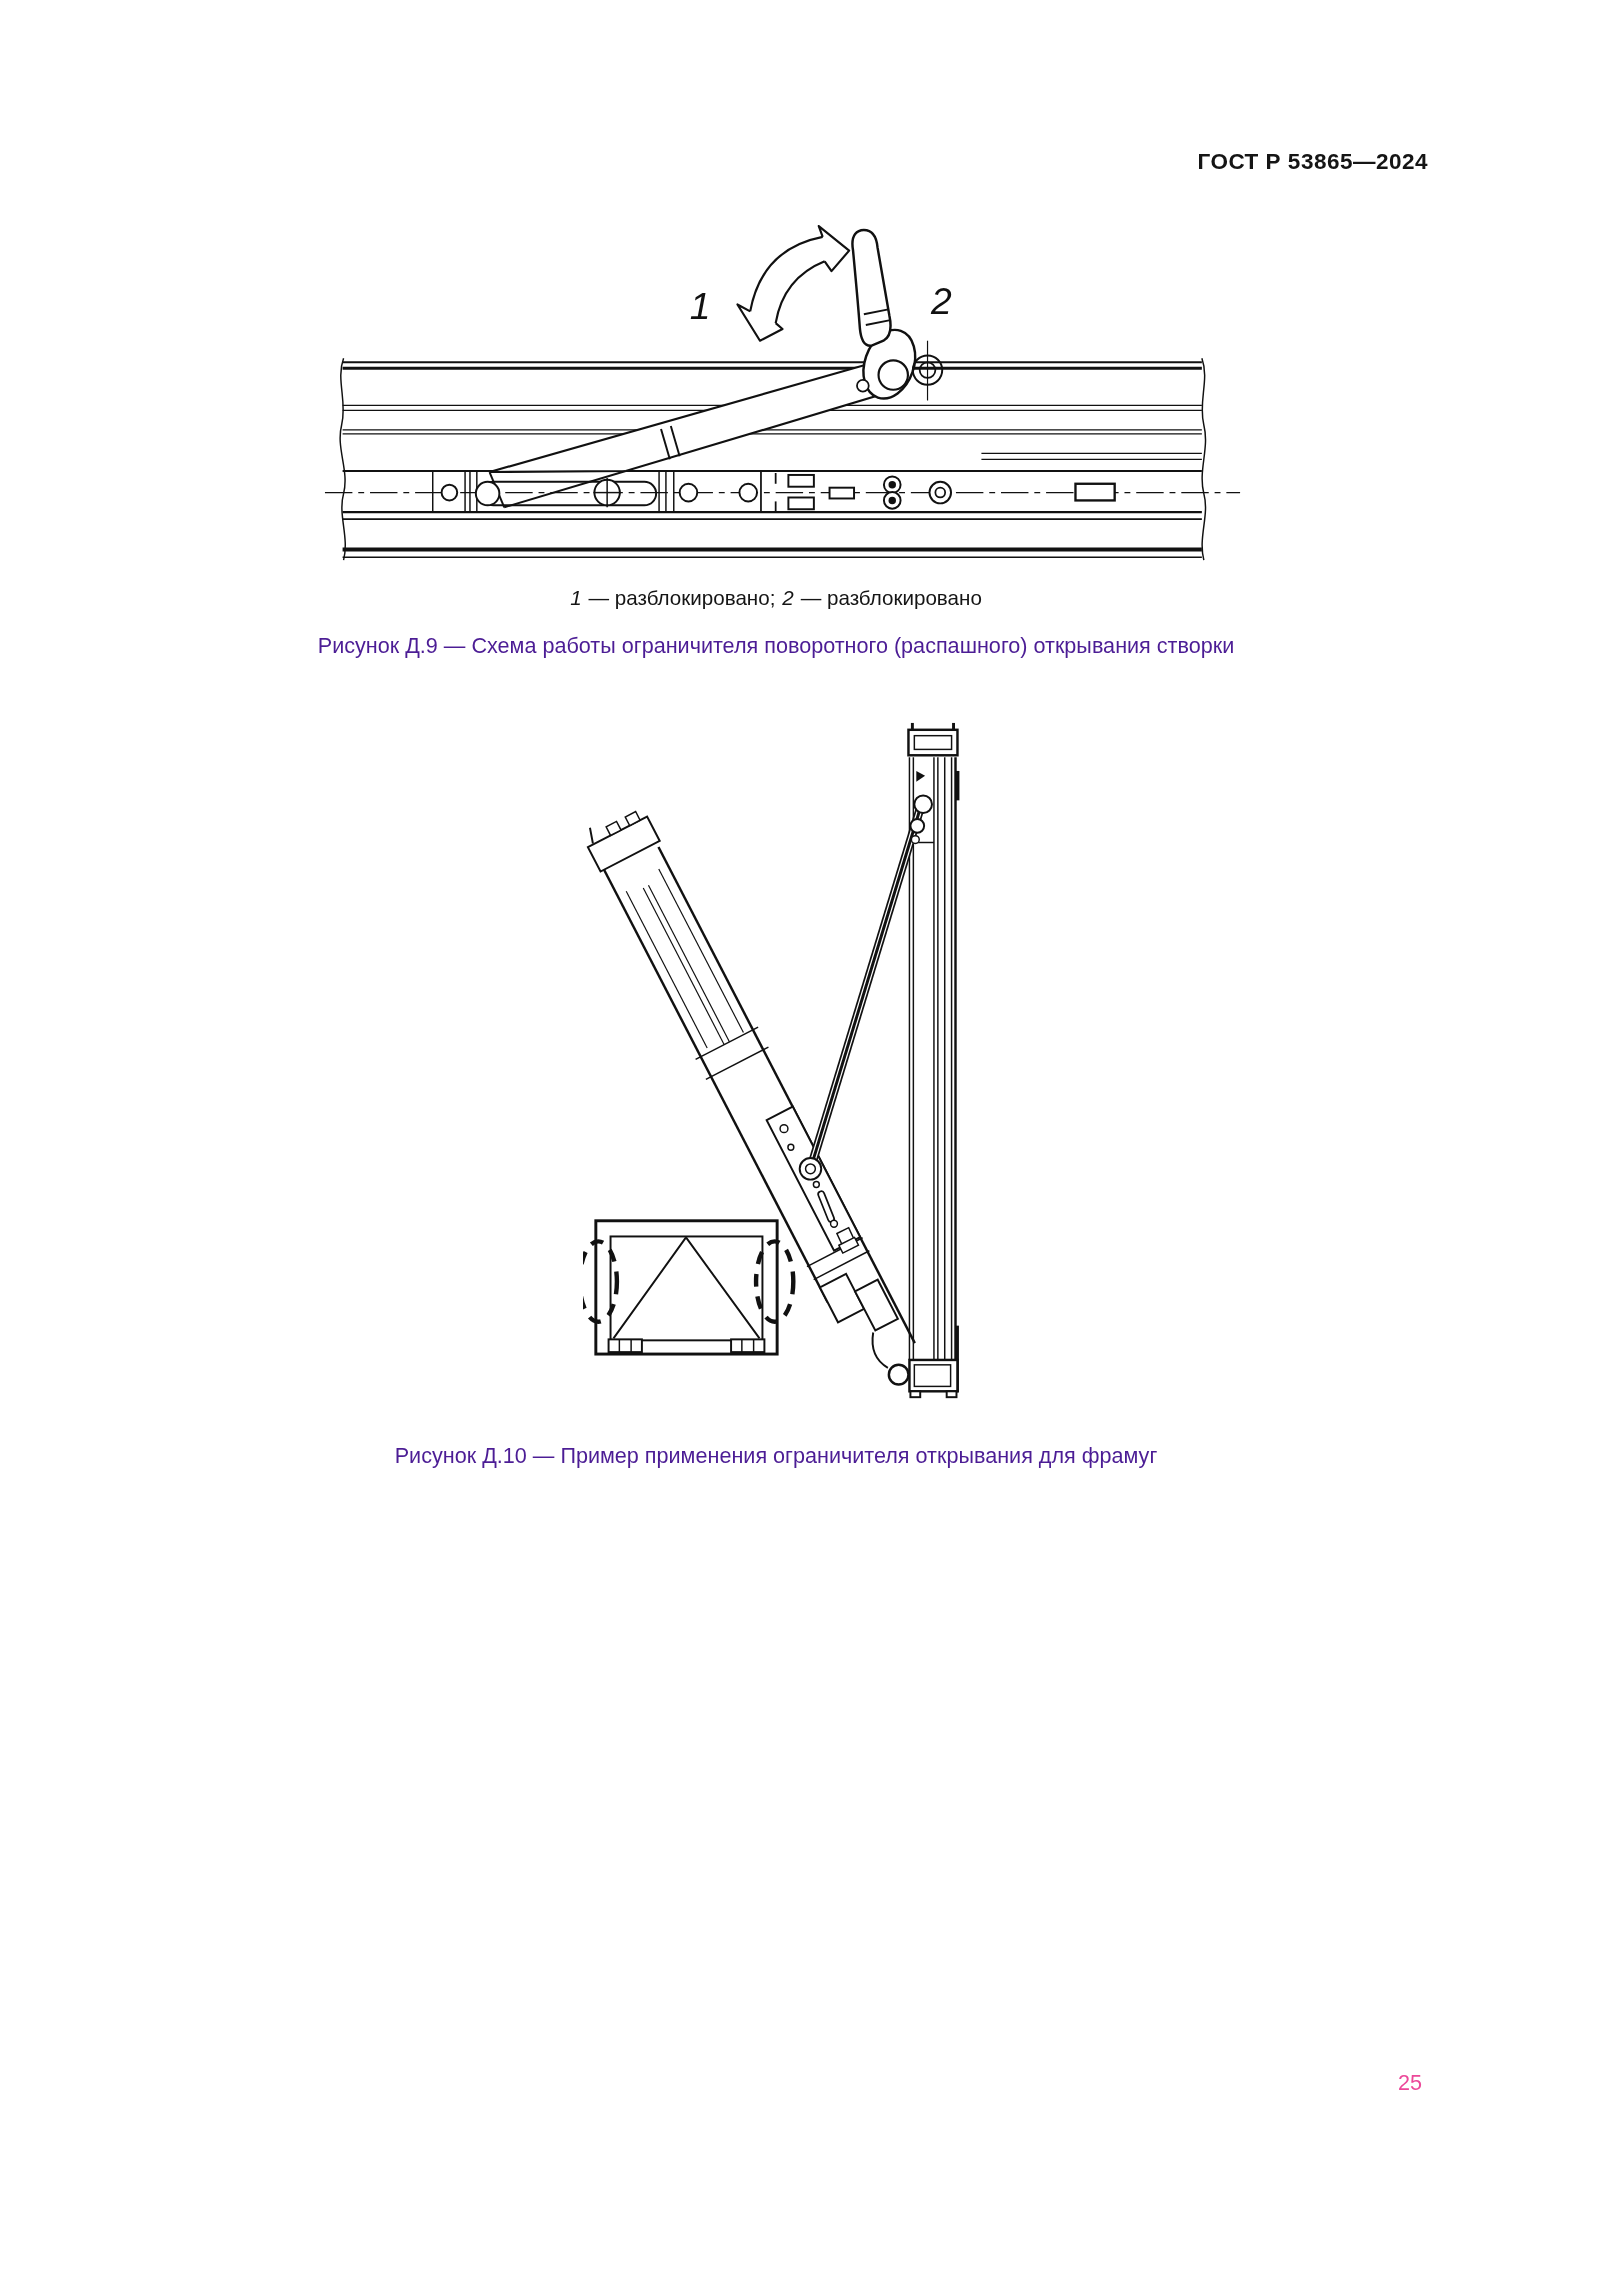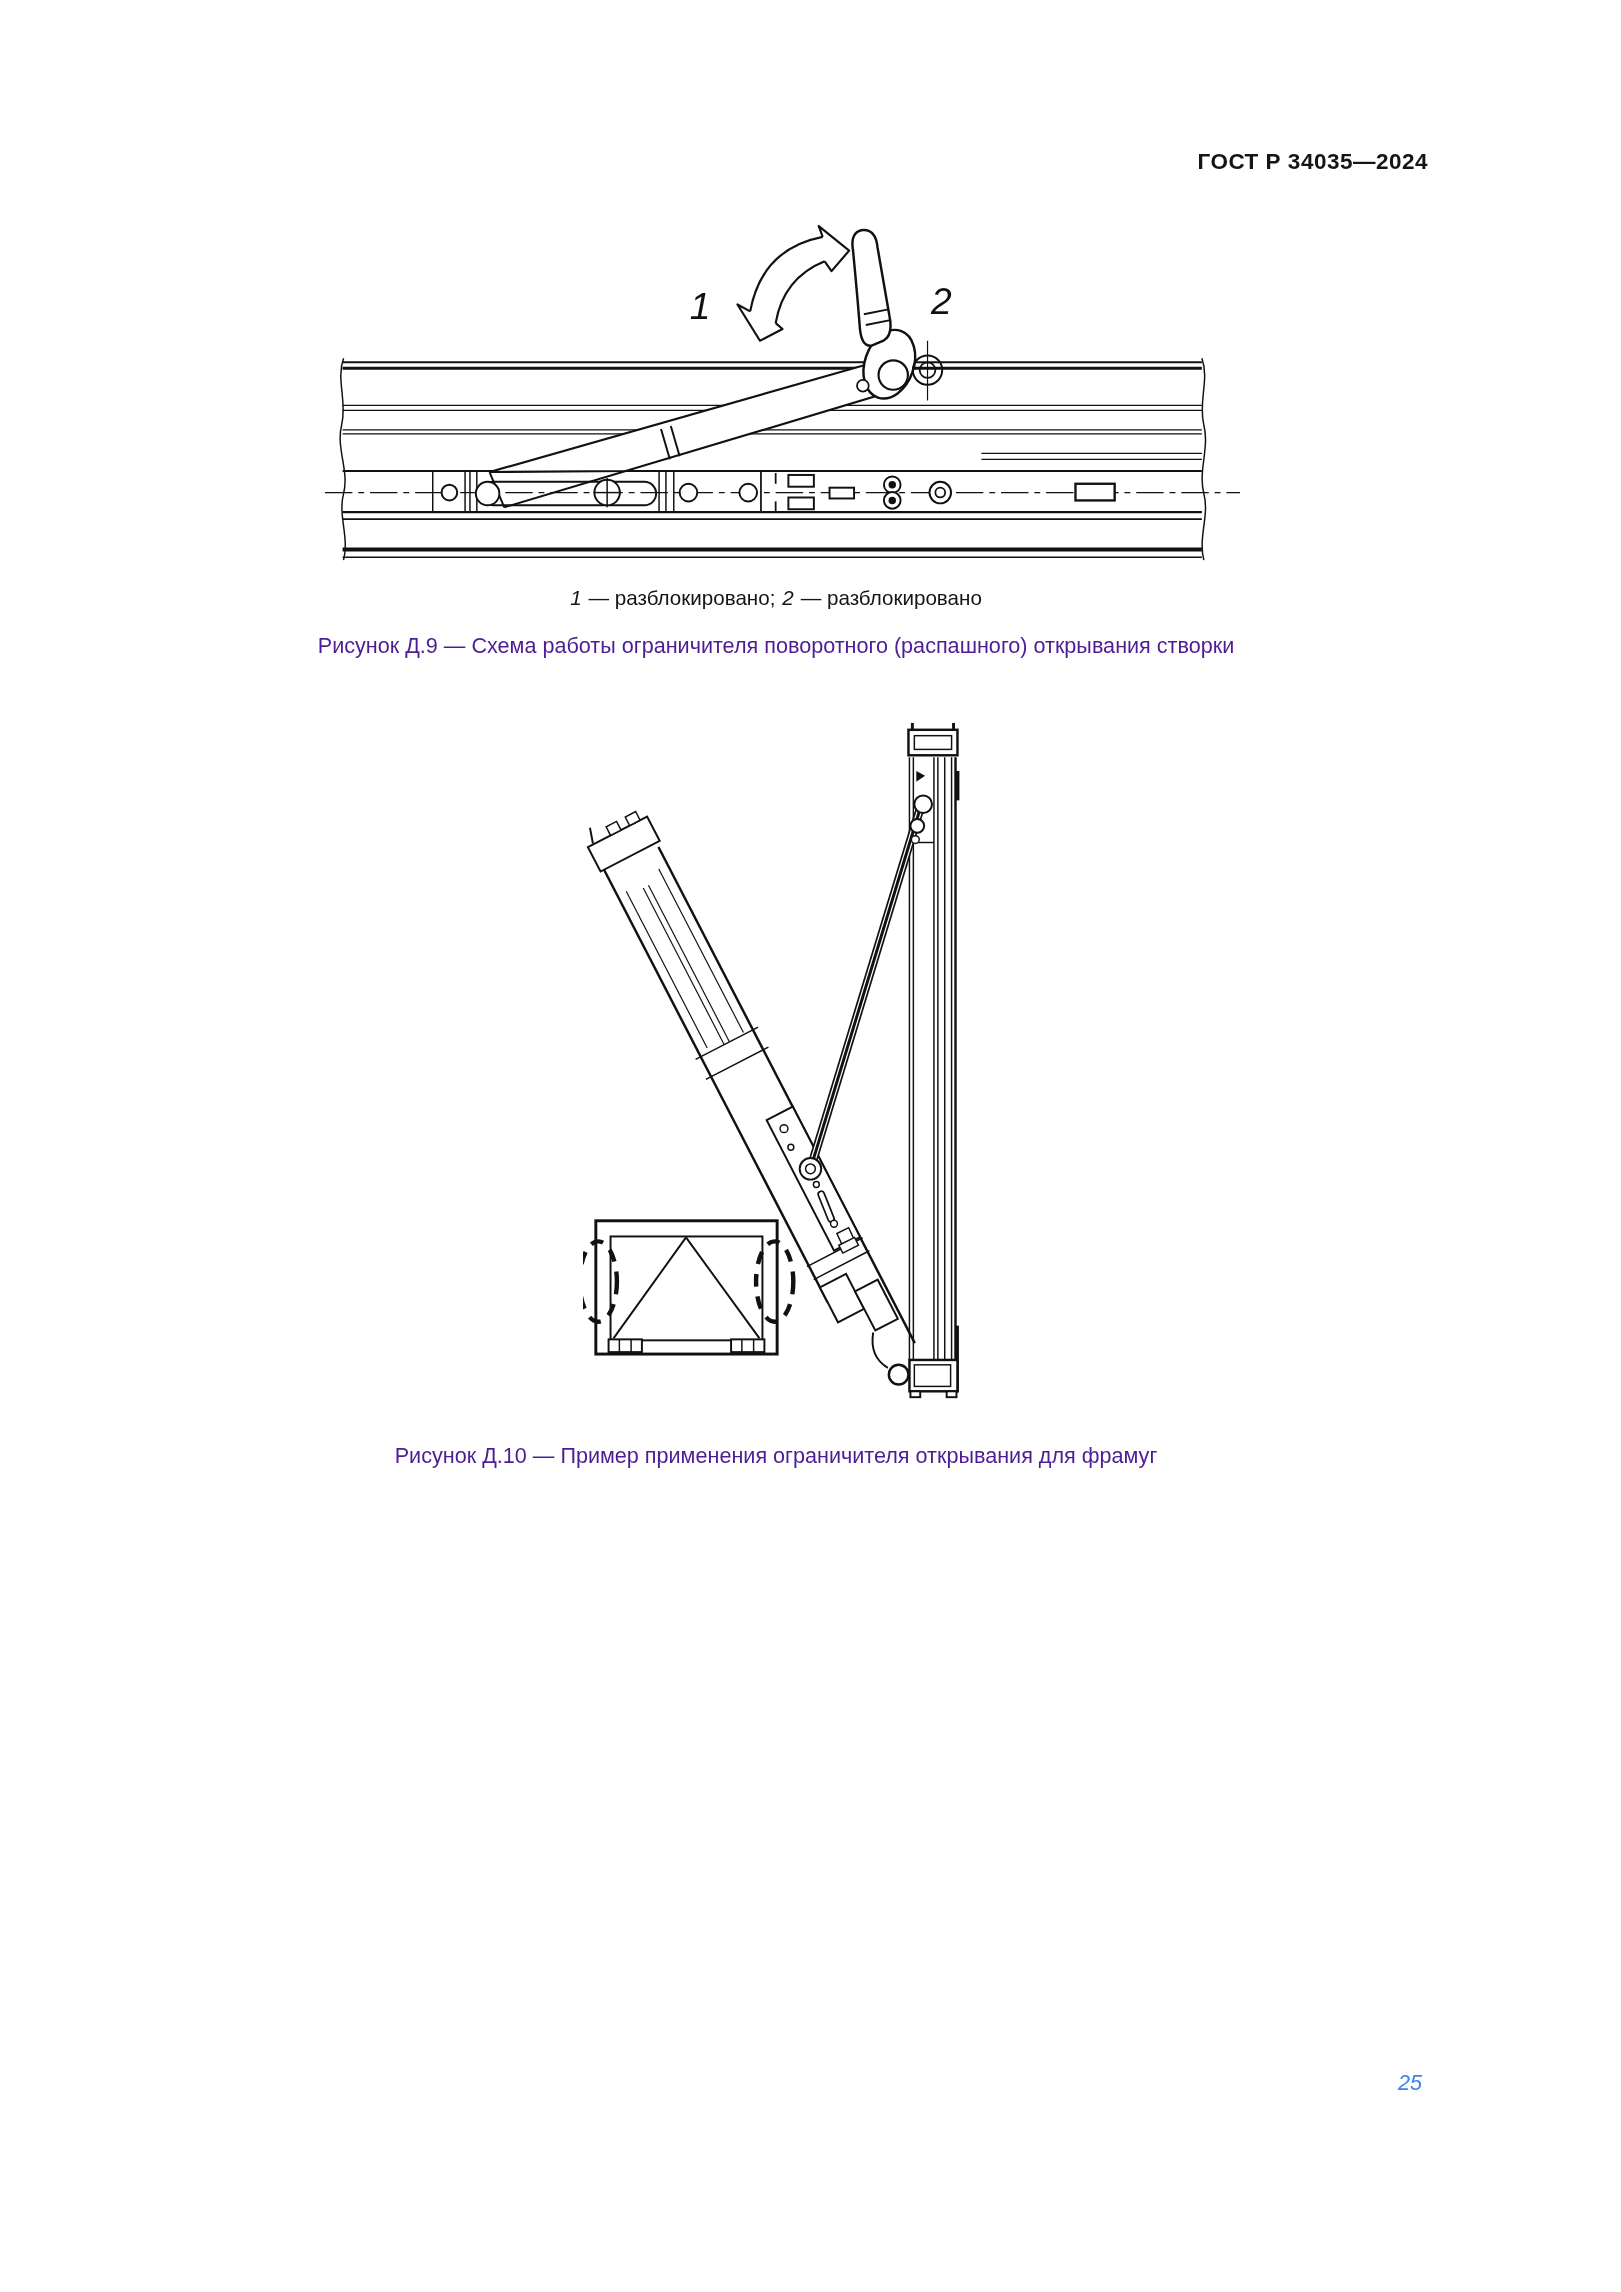--- a/index.html
+++ b/index.html
@@ -26,32 +26,32 @@
   }
   .caption-line .num{font-style:italic;}
   .fig-title{
     position:absolute;left:235px;width:1082px;
     text-align:center;font-size:21.6px;color:#4c1d95;
   }
   .fig-title.t1{top:633px;}
   .fig-title.t2{top:1443px;}
   .page-number{
     position:absolute;top:2070px;left:1398px;
-    font-size:21.6px;color:#3b82f6;font-style:italic;
+    font-size:21.6px;color:#ec4899;
   }
   svg .ln{stroke:#111;fill:none;}
   svg .fw{fill:#fff;stroke:#111;}
   svg text{font-family:"Liberation Sans", sans-serif;}
 </style>
 </head>
 <body>
 
 <div class="page">
 
-  <div class="doc-header">ГОСТ Р 34035—2024</div>
+  <div class="doc-header">ГОСТ Р 53865—2024</div>
 
   <svg class="fig-svg fig1" width="921" height="358" viewBox="0 0 940 365">
 
     <g>
       <line class="ln" x1="20" y1="144" x2="897" y2="144" stroke-width="2"></line>
       <line class="ln" x1="20" y1="150" x2="897" y2="150" stroke-width="3"></line>
       <line class="ln" x1="20" y1="188" x2="897" y2="188" stroke-width="1.3"></line>
       <line class="ln" x1="20" y1="193" x2="897" y2="193" stroke-width="1.3"></line>
       <line class="ln" x1="20" y1="213" x2="897" y2="213" stroke-width="1.3"></line>
       <line class="ln" x1="20" y1="217" x2="897" y2="217" stroke-width="1.3"></line>

